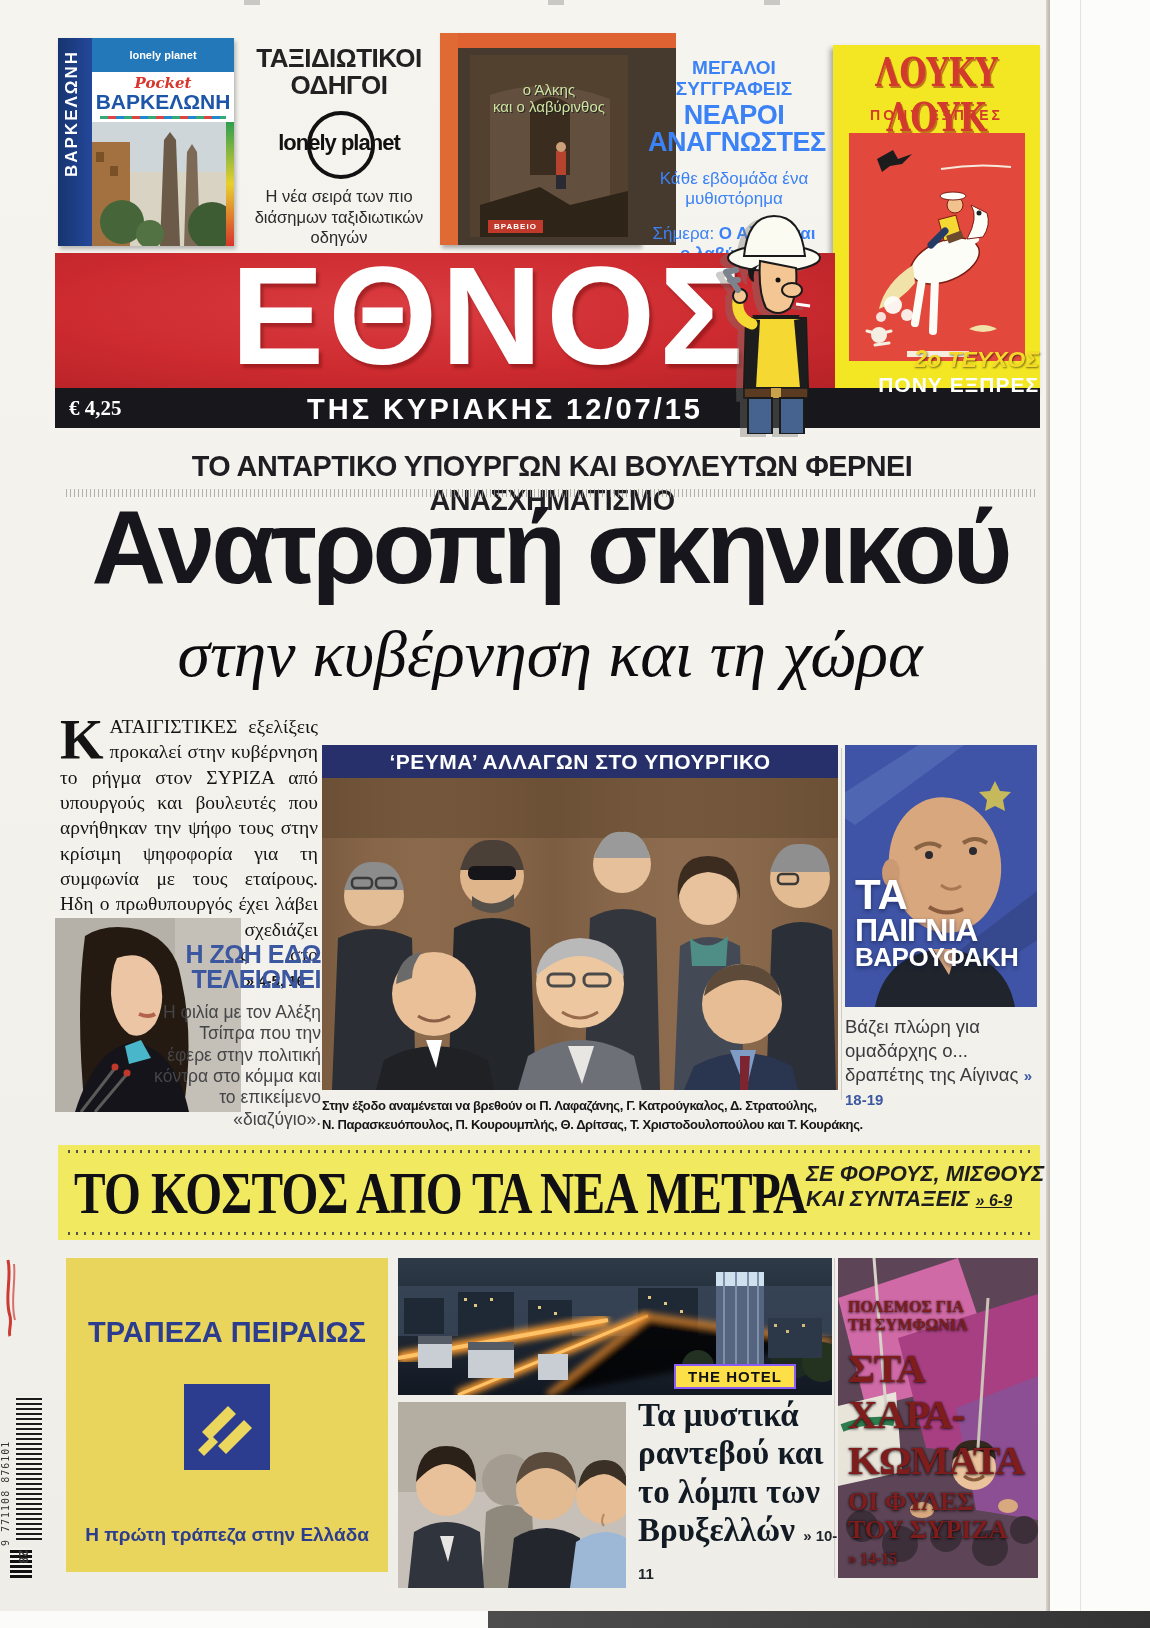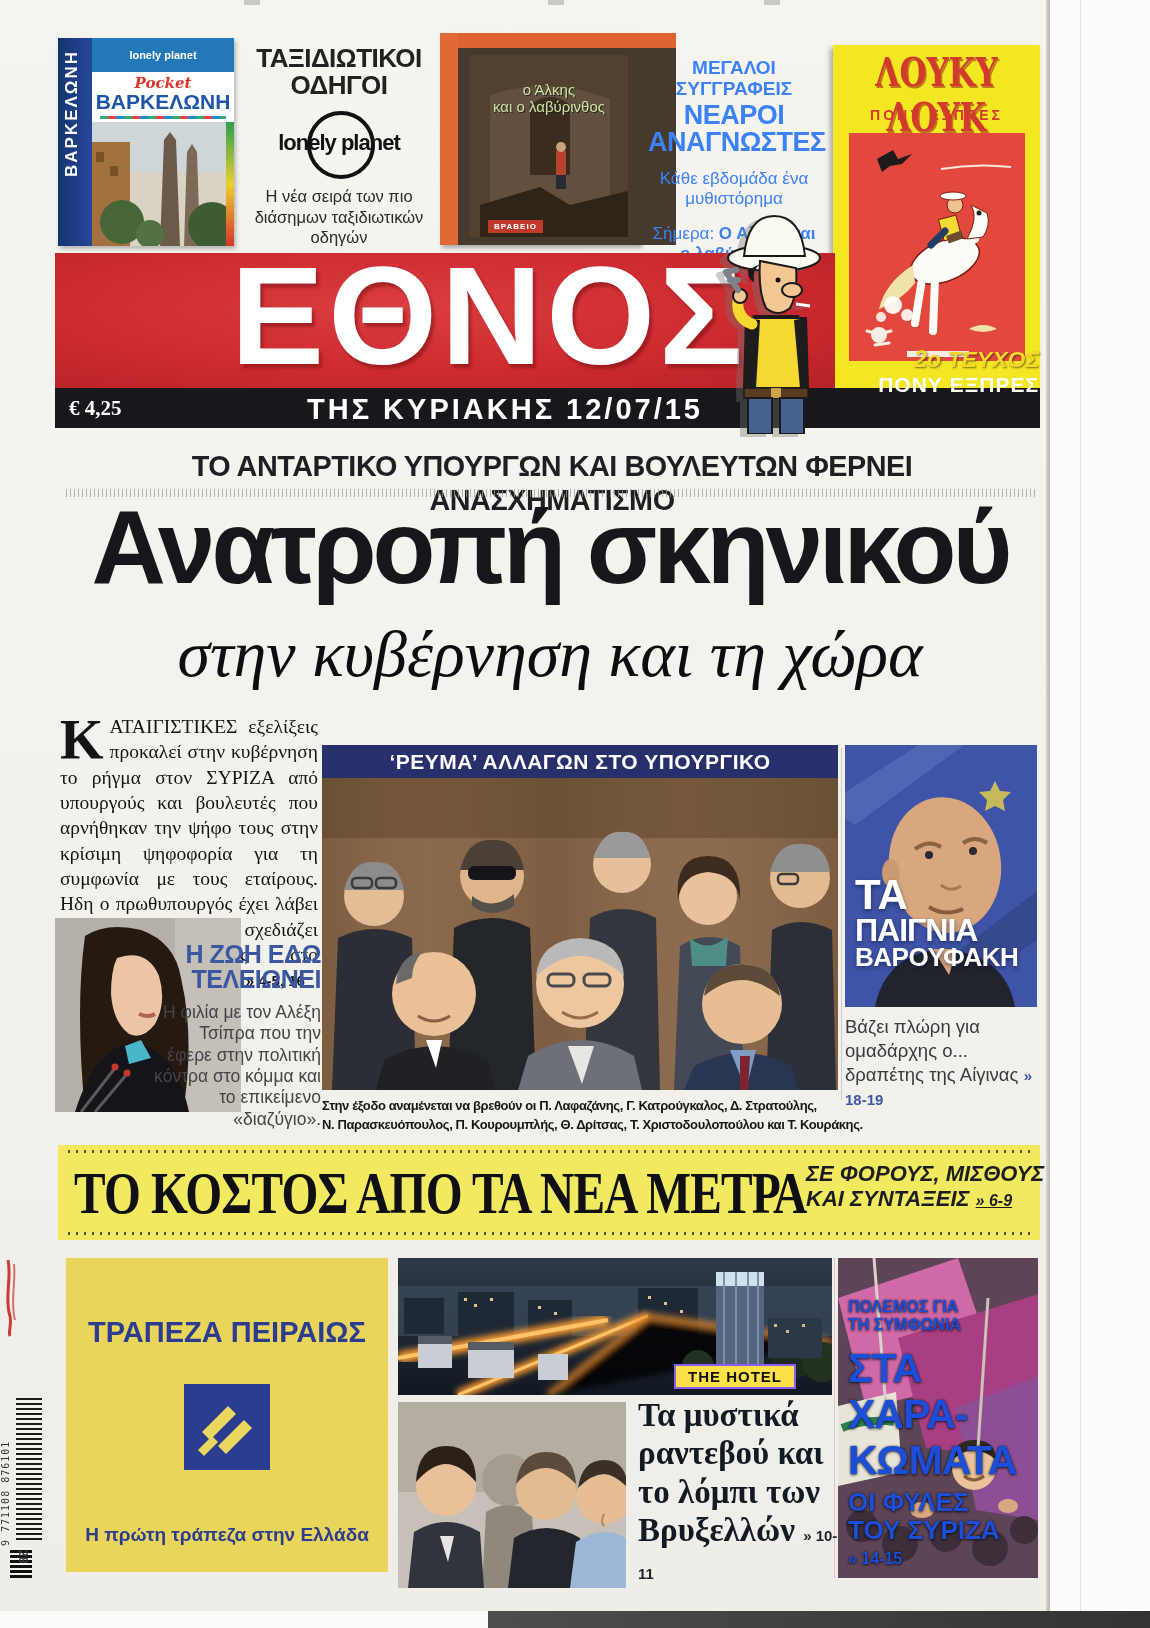--- a/index.html
+++ b/index.html
@@ -134,22 +134,22 @@
 
   .bru-photo{left:398px;top:1258px;width:434px;height:137px;overflow:hidden;}
   .hotel-label{position:absolute;right:36px;bottom:6px;background:#fde047;border:2px solid #8b5cf6;
      padding:2px 12px;font-weight:800;font-size:15px;letter-spacing:1px;color:#111;}
   .men-photo{left:398px;top:1402px;width:228px;height:186px;overflow:hidden;}
   .bru-text{left:638px;top:1396px;width:200px;font-family:"Liberation Serif",serif;font-weight:700;
      font-size:33px;line-height:1.16;color:#121a24;}
   .bru-text .pref{font-size:15px;color:#20262c;}
 
   .syr{left:838px;top:1258px;width:200px;height:320px;overflow:hidden;}
-  .syr-ovl{position:absolute;left:10px;color:#1d4ed8;font-weight:800;
-     text-shadow:0 1px 3px rgba(0,0,0,.7),0 0 2px rgba(0,0,0,.5);}
+  .syr-ovl{position:absolute;left:10px;color:#7f1d1d;font-weight:800;
+     text-shadow:0 1px 3px rgba(0,0,0,.7),0 0 2px rgba(0,0,0,.5);font-family:Liberation Serif, serif;}
   .syr-k{top:40px;font-size:16px;line-height:1.15;}
   .syr-big{top:88px;font-weight:900;font-size:41px;line-height:1.12;letter-spacing:-1px;}
   .syr-sub{top:230px;font-weight:900;font-size:26px;line-height:1.08;}
   .syr-ref{top:292px;font-size:16px;}
 
   
   .barcode1{left:16px;top:1396px;width:26px;height:144px;
      background:repeating-linear-gradient(0deg,#1b1b1b 0 2px,#f4f2ed 2px 5px);}
   .barcode2{left:10px;top:1548px;width:22px;height:30px;
      background:repeating-linear-gradient(0deg,#111 0 3px,#f4f2ed 3px 5px);}

